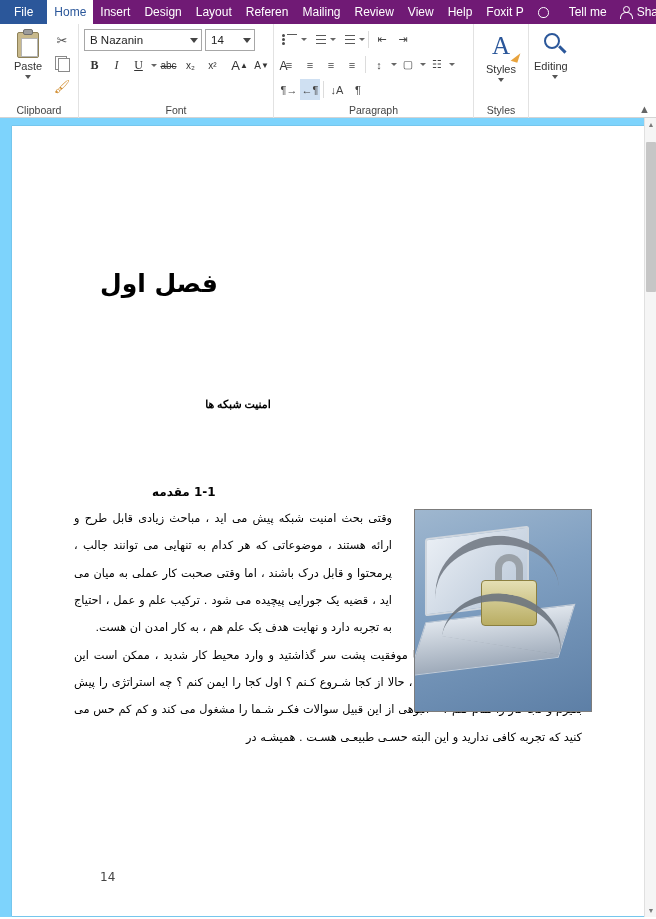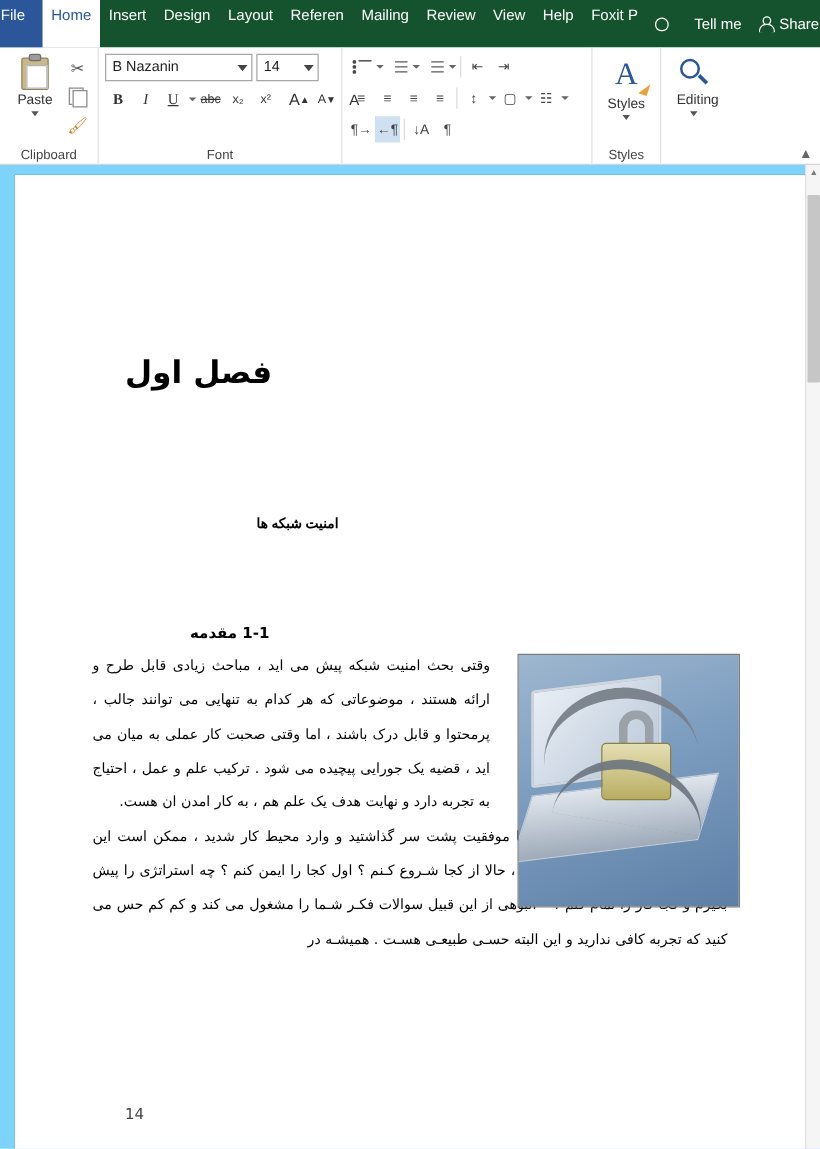--- a/index.html
+++ b/index.html
@@ -8,26 +8,25 @@
     width: 656px; height: 919px;
     overflow: hidden;
     background: #ffffff;
     font-family: "Liberation Sans", sans-serif;
   }
 
   
   .ribbon-tabs {
     display: flex;
     align-items: stretch;
-    height: 38px;
-    background: #14532d;
+    height: 24px;
+    background: #701a75;
     color: #ffffff;
     font-size: 12px;
     position: relative;
-    justify-content: center;
   }
   .tab {
     padding: 5px 7px 6px 7px;
     white-space: nowrap;
     line-height: 14px;
     cursor: default;
   }
   .tab.file {
     background: #2b579a;
     padding-left: 14px;
@@ -478,36 +477,37 @@
         <div class="mini-caret"></div>
       </div>
       <div class="p-row r2">
         <div class="pbtn">¶→</div>
         <div class="pbtn" style="background:#cfe0f2">←¶</div>
         <div class="sep-v"></div>
         <div class="pbtn">↓A</div>
         <div class="pbtn">¶</div>
       </div>
     </div>
+    <div class="group-label">Paragraph</div>
   </div>
 
   <div class="group stylesgrp">
     <div class="group-body" style="flex-direction:column;align-items:center;width:100%;">
       <div class="styles-ico">
         <span class="big">A</span>
         <span class="pencil"></span>
       </div>
       <div class="grp-btn-label">Styles</div>
       <div class="caret-dn"></div>
     </div>
     <div class="group-label">Styles</div>
   </div>
 
   <div class="group editgrp">
-    <div class="group-body" style="flex-direction:column;align-items:flex-end;width:100%;">
+    <div class="group-body" style="flex-direction:column;align-items:flex-start;width:100%;">
       <div class="edit-ico">
         <span class="mag"></span>
           <span class="handle"></span>
       </div>
       <div class="grp-btn-label">Editing</div>
       <div class="caret-dn"></div>
     </div>
     <div class="group-label"></div>
   </div>
 

